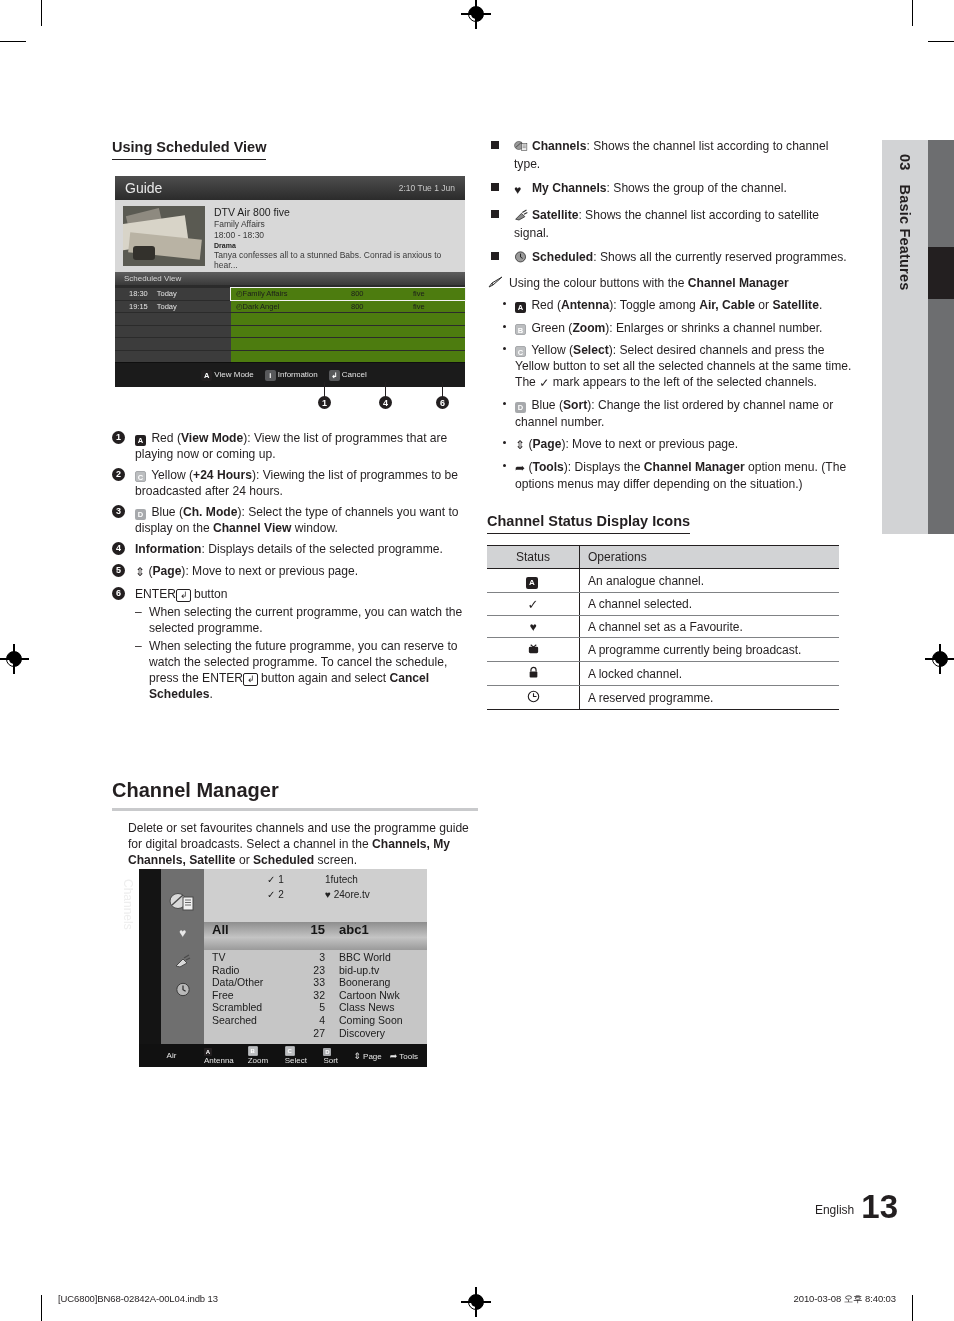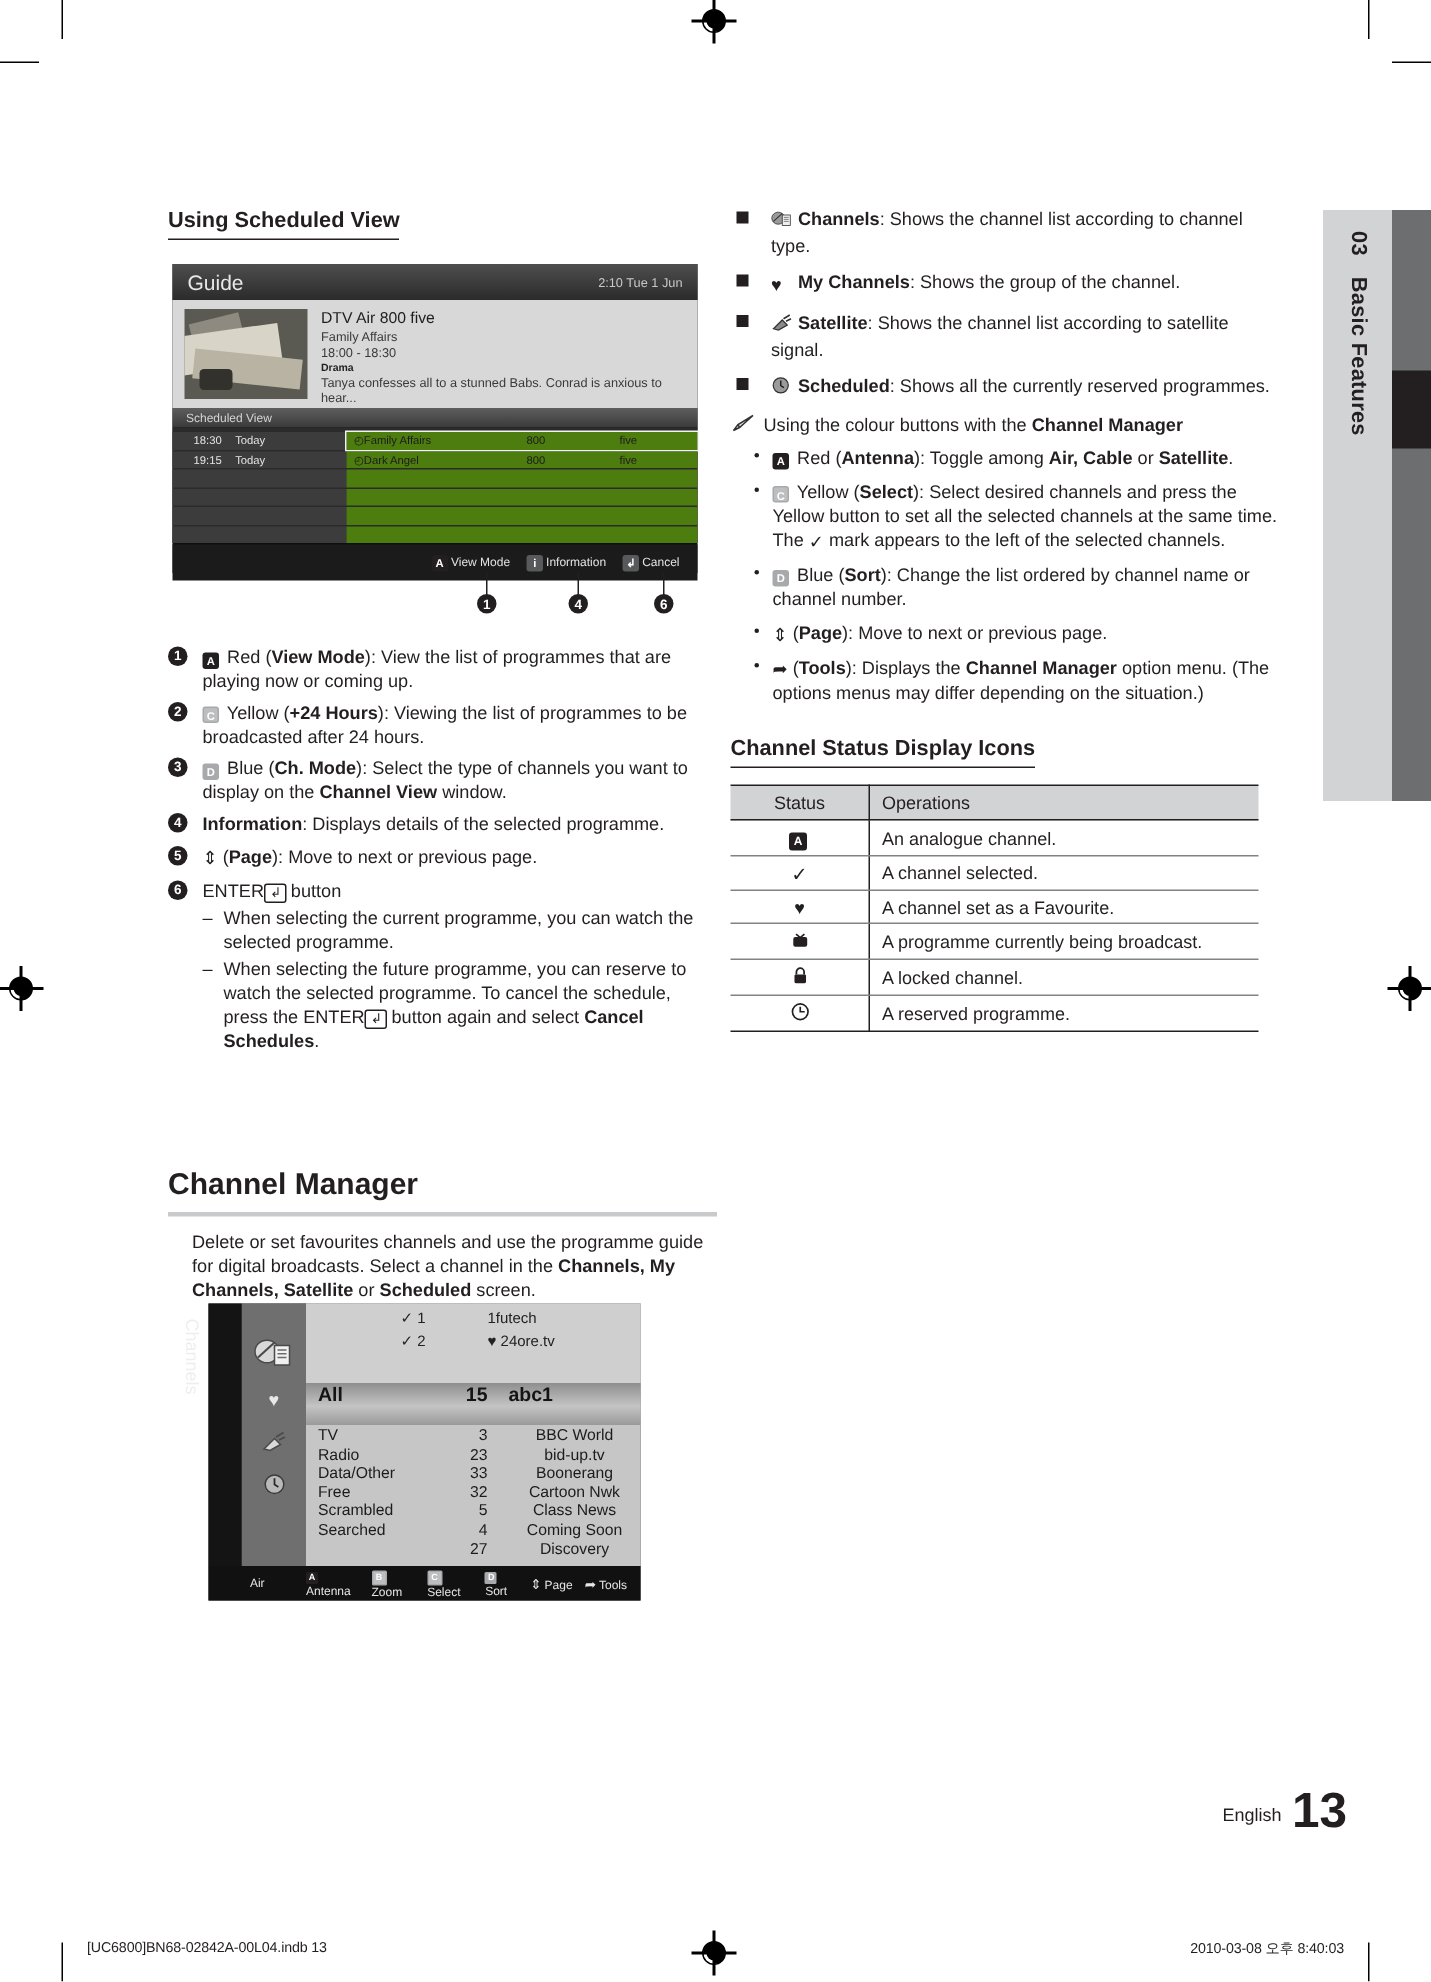--- a/index.html
+++ b/index.html
@@ -110,21 +110,21 @@
   .g-sub{height:13px;background:linear-gradient(to bottom,#5e5e5e,#3a3a3a);
          color:#d5d5d5;font-size:8px;display:flex;align-items:center;padding-left:9px;}
   .g-rows{background:#2b2b2b;padding-top:3px;}
   .g-row{display:flex;height:11.5px;align-items:stretch;margin-bottom:1px;}
   .g-left{width:116px;background:#3c3c3c;color:#e4e4e4;font-size:7.5px;display:flex;align-items:center;gap:9px;padding-left:14px;box-sizing:border-box;}
   .g-right{flex:1;background:#4d7c0f;color:#1c1c1c;font-size:7.5px;display:flex;align-items:center;padding-left:5px;box-sizing:border-box;}
   .g-right.sel{outline:1px solid #f2f2f2;}
   .g-right .nm{flex:1;}
   .g-right .no{width:62px;}
   .g-right .ch{width:52px;}
-  .g-foot{height:24px;background:#1b1b1b;display:flex;align-items:center;justify-content:flex-end;
+  .g-foot{height:24px;background:#1b1b1b;display:flex;align-items:center;justify-content:center;
           gap:11px;padding-right:12px;color:#e2e2e2;font-size:8px;}
 
   .callouts{position:absolute;left:115px;top:382px;width:350px;height:28px;}
   .callout{position:absolute;top:0;width:1px;height:16px;background:#231f20;}
   .cbadge{position:absolute;top:14px;width:13px;height:13px;border-radius:50%;background:#231f20;
           color:#fff;font-size:9px;font-weight:bold;display:flex;align-items:center;justify-content:center;margin-left:-6px;}
 
   
   .cm{position:absolute;left:139px;top:869px;width:288px;height:198px;background:#1f1f1f;}
   .cm-top{display:flex;height:175px;}
@@ -142,21 +142,21 @@
   .cm-hrow .c2{width:58px;text-align:left;}
   .cm-hrow .c3{flex:1;}
   .cm-sel{height:28px;background:linear-gradient(to bottom,#8e8e8e,#c4c4c4 55%,#9a9a9a);
           display:flex;align-items:flex-start;font-size:13px;font-weight:bold;color:#141414;padding-left:8px;box-sizing:border-box;}
   .cm-sel .s1{width:66px;}
   .cm-sel .s2{width:47px;text-align:right;padding-right:14px;}
   .cm-sel .s3{flex:1;}
   .cm-list{display:flex;font-size:10.5px;color:#1c1c1c;padding:1px 0 0 8px;}
   .cm-list .lcol{width:66px;}
   .cm-list .ncol{width:47px;text-align:right;padding-right:14px;}
-  .cm-list .ccol{flex:1;text-align:center;}
+  .cm-list .ccol{flex:1;}
   .cm-list div{line-height:12.6px;}
   .cm-foot{height:23px;background:#111;display:flex;align-items:center;color:#e6e6e6;font-size:8px;}
   .cm-foot .air{width:65px;text-align:center;}
   .cm-foot .keys{flex:1;display:flex;align-items:center;justify-content:flex-end;gap:8px;padding-right:9px;}
   .kk{display:inline-block;width:8px;height:8px;border-radius:1px;font-size:6px;font-weight:bold;
       line-height:8px;text-align:center;margin-right:2px;vertical-align:0px;}
 
   
   .footer{position:absolute;left:0;right:0;bottom:0;height:40px;}
   .foot-l{position:absolute;left:58px;top:12px;font-size:9.5px;color:#231f20;letter-spacing:-.1px;}
@@ -435,20 +435,21 @@
         <svg width="16" height="13" viewBox="0 0 16 13">
             <path d="M15 1 L5 7 L2 11 L6 9 Z" fill="#e6e6e6" stroke="#333" stroke-width="1"></path>
             <path d="M5 7 L6 9" stroke="#333" stroke-width="1"></path>
           </svg>
       </span>
       <span id="note-text">Using the colour buttons with the <b>Channel Manager</b></span>
     </div>
 
     <ul class="dlist" id="colour-buttons">
         <li><span class="dot"></span><span class="key key-a">A</span> <span>Red (<b>Antenna</b>): Toggle among <b>Air, Cable</b> or <b>Satellite</b>.</span></li>
+        <li><span class="dot"></span><span class="key key-b">B</span> <span>Green (<b>Zoom</b>): Enlarges or shrinks a channel number.</span></li>
         <li><span class="dot"></span><span class="key key-c">C</span> <span>Yellow (<b>Select</b>): Select desired channels and press the Yellow button to set all the selected channels at the same time. The <span class="glyph">✓</span> mark appears to the left of the selected channels.</span></li>
         <li><span class="dot"></span><span class="key key-d">D</span> <span>Blue (<b>Sort</b>): Change the list ordered by channel name or channel number.</span></li>
         <li><span class="dot"></span><span class="glyph">⇕</span> <span>(<b>Page</b>): Move to next or previous page.</span></li>
         <li><span class="dot"></span><span class="glyph">➦</span> <span>(<b>Tools</b>): Displays the <b>Channel Manager</b> option menu. (The options menus may differ depending on the situation.)</span></li>
       </ul>
 
     <h2 class="sec" style="margin-top:14px;">Channel Status Display Icons</h2>
 
     <table class="icons">
       <thead>

